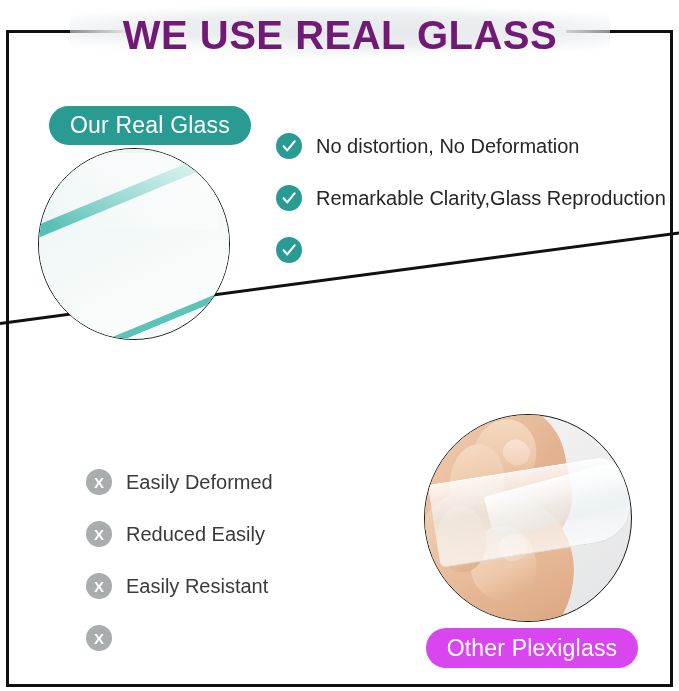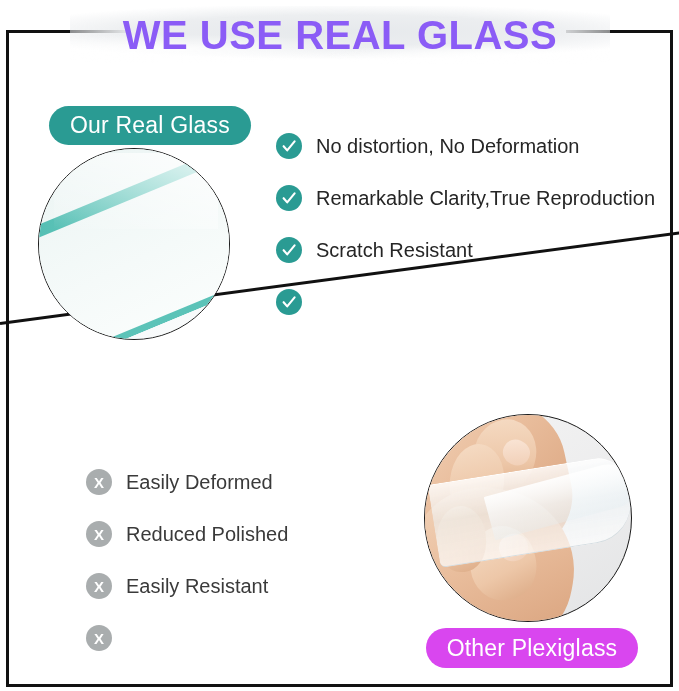--- a/index.html
+++ b/index.html
@@ -66,21 +66,21 @@
     position: absolute;
     left: 0;
     top: 0;
     width: 540px;
     height: 62px;
     line-height: 62px;
     text-align: center;
     font-size: 40px;
     font-weight: bold;
     letter-spacing: 0.5px;
-    color: #8b5cf6;
+    color: #701a75;
     font-family: "Liberation Sans", sans-serif;
     white-space: nowrap;
   }
 
   
   .badge {
     position: absolute;
     display: flex;
     align-items: center;
     justify-content: center;
@@ -304,51 +304,43 @@
           </svg>
       </span>
       <span class="row-label">No distortion, No Deformation</span>
     </div>
     <div class="list-row">
       <span class="bullet-icon bullet-check">
         <svg width="18" height="18" viewBox="0 0 18 18">
             <path d="M3.6 9.2 L7.2 13.4 L14.6 4.4" fill="none" stroke="#ffffff" stroke-width="2.1" stroke-linecap="round" stroke-linejoin="round"></path>
           </svg>
       </span>
-      <span class="row-label">Remarkable Clarity,True Reproduction</span>
+      <span class="row-label">Remarkable Clarity,Glass Reproduction</span>
     </div>
     <div class="list-row">
       <span class="bullet-icon bullet-check">
         <svg width="18" height="18" viewBox="0 0 18 18">
             <path d="M3.6 9.2 L7.2 13.4 L14.6 4.4" fill="none" stroke="#ffffff" stroke-width="2.1" stroke-linecap="round" stroke-linejoin="round"></path>
           </svg>
       </span>
-      <span class="row-label">Scratch Resistant</span>
-    </div>
-    <div class="list-row">
-      <span class="bullet-icon bullet-check">
-        <svg width="18" height="18" viewBox="0 0 18 18">
-            <path d="M3.6 9.2 L7.2 13.4 L14.6 4.4" fill="none" stroke="#ffffff" stroke-width="2.1" stroke-linecap="round" stroke-linejoin="round"></path>
-          </svg>
-      </span>
     </div>
   </div>
 
   <div class="list list-bad">
     <div class="list-row">
       <span class="bullet-icon bullet-x">
         <span>X</span>
       </span>
       <span class="row-label">Easily Deformed</span>
     </div>
     <div class="list-row">
       <span class="bullet-icon bullet-x">
         <span>X</span>
       </span>
-      <span class="row-label">Reduced Polished</span>
+      <span class="row-label">Reduced Easily</span>
     </div>
     <div class="list-row">
       <span class="bullet-icon bullet-x">
         <span>X</span>
       </span>
       <span class="row-label">Easily Resistant</span>
     </div>
     <div class="list-row">
       <span class="bullet-icon bullet-x">
         <span>X</span>

